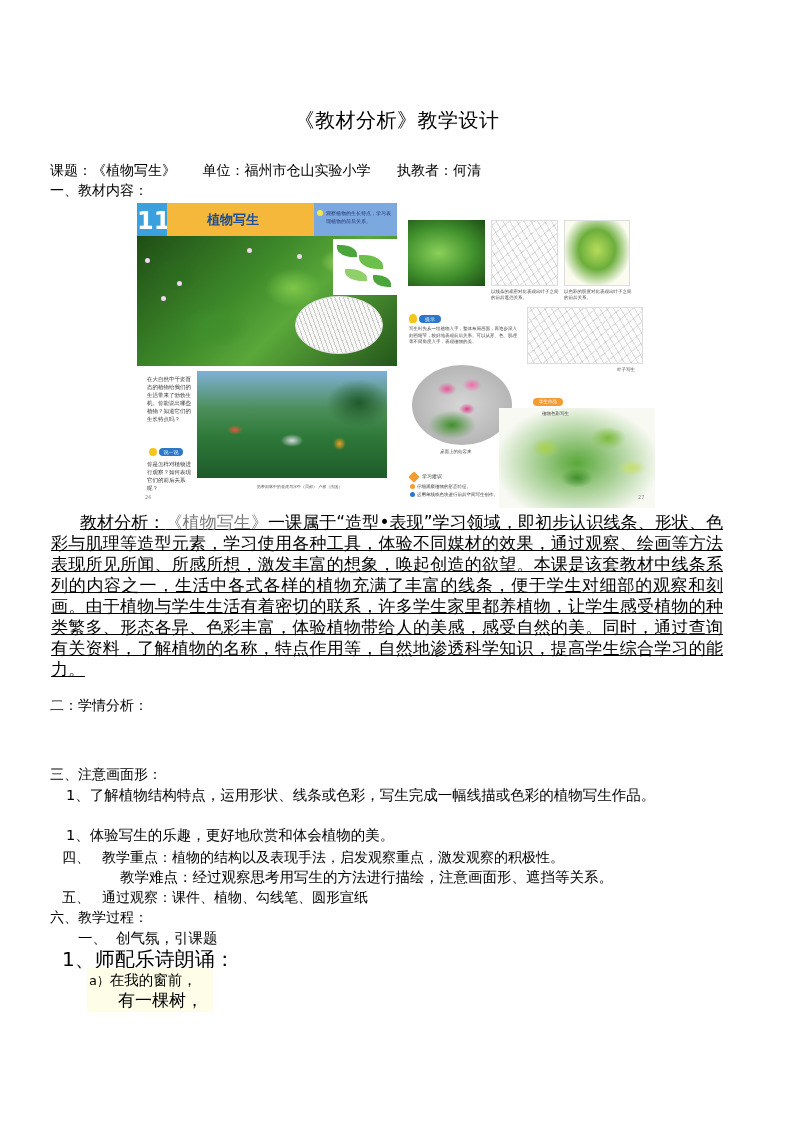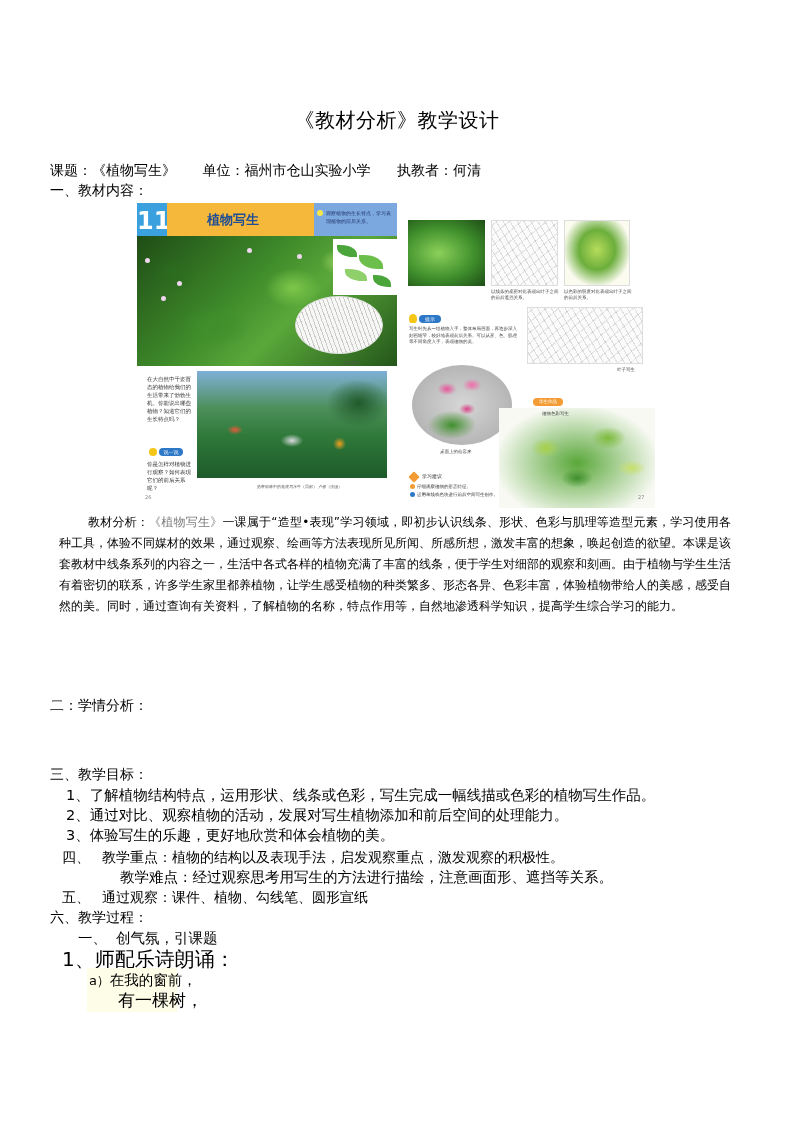--- a/index.html
+++ b/index.html
@@ -78,38 +78,38 @@
       radial-gradient(ellipse 20px 12px at 50% 70%, #3f8f2c 0%, rgba(63,143,44,0) 80%),
       radial-gradient(ellipse 18px 10px at 85% 60%, #c8e06a 0%, rgba(200,224,106,0) 80%),
       radial-gradient(ellipse at 50% 55%, #5aa83a 0%, #f7f9f2 75%); }
   .tips2 { position: absolute; left: 8px; top: 270px; width: 100px; }
   .tips2 .pen { position: absolute; left: 0; top: 0; width: 8px; height: 8px; background: #f39c33; transform: rotate(45deg); border-radius: 1px; }
   .tips2 .lbl { position: absolute; left: 12px; top: 0; font-size: 5px; color: #333; }
   .tips2 .row { position: absolute; left: 0; font-size: 4.5px; color: #333; white-space: nowrap; }
   .tips2 .row b { display: inline-block; width: 5px; height: 5px; border-radius: 50%; margin-right: 2px; vertical-align: middle; }
 
   
-  .para { position: absolute; left: 59px; width: 672px; font-size: 12px; line-height: 21px; text-align: justify; text-justify: inter-ideograph; }
+  .para { position: absolute; left: 51px; width: 672px; font-size: 17px; line-height: 21px; text-align: justify; text-justify: inter-ideograph; text-decoration: underline; }
   .para .indent { padding-left: 29px; }
   .para .hl { color: #7a7a7a; }
   .ana { top: 512px; }
   .sec2 { top: 659px; margin-top: 36px; }
   .stu { top: 679px; }
   .sec3 { top: 764px; }
   .goal { position: absolute; left: 66px; font-size: 14.5px; line-height: 20px; white-space: nowrap; }
   .g1 { top: 785px; } .g2 { top: 805px; } .g3 { top: 825px; }
   .sec4 { top: 847px; }
   .sec4 .num, .sec5 .num { display: inline-block; width: 52px; }
   .diff { position: absolute; left: 120px; top: 867px; font-size: 14.5px; line-height: 20px; white-space: nowrap; }
   .sec5 { top: 887px; }
   .sec6 { top: 907px; }
   .step1 { position: absolute; left: 78px; top: 928px; font-size: 14.5px; line-height: 20px; white-space: nowrap; }
   .step1 .gap { display: inline-block; width: 9px; }
   .read { position: absolute; left: 62px; top: 949px; font-size: 20px; line-height: 20px; white-space: nowrap; }
-  .poem { position: absolute; left: 87px; top: 968px; width: 90px; height: 44px; background: #fefde8; }
+  .poem { position: absolute; left: 87px; top: 968px; width: 126px; height: 44px; background: #fefde8; }
   .poem .p1 { position: absolute; left: 2px; top: 2px; font-size: 14.5px; line-height: 20px; white-space: nowrap; }
   .poem .p1 .lbl { font-family: "DejaVu Sans Mono", monospace; font-size: 13px; }
   .poem .p2 { position: absolute; left: 31px; top: 22px; font-size: 17px; line-height: 20px; white-space: nowrap; }
 </style>
 </head>
 <body>
 
 <div class="page">
 
   <div class="title">《教材分析》教学设计</div>
@@ -188,24 +188,23 @@
       <div class="pnum" style="left:236px;top:291px;">27</div>
     </div>
   </div>
 
   <div class="para ana">
     <span class="indent">教材分析：</span><span class="hl">《植物写生》</span><span>一课属于“造型•表现”学习领域，即初步认识线条、形状、色彩与肌理等造型元素，学习使用各种工具，体验不同媒材的效果，通过观察、绘画等方法表现所见所闻、所感所想，激发丰富的想象，唤起创造的欲望。本课是该套教材中线条系列的内容之一，生活中各式各样的植物充满了丰富的线条，便于学生对细部的观察和刻画。由于植物与学生生活有着密切的联系，许多学生家里都养植物，让学生感受植物的种类繁多、形态各异、色彩丰富，体验植物带给人的美感，感受自然的美。同时，通过查询有关资料，了解植物的名称，特点作用等，自然地渗透科学知识，提高学生综合学习的能力。</span>
   </div>
 
   <div class="line sec2">二：学情分析：</div>
 
-  <div class="line sec3">三、教学目标：</div>
+  <div class="line sec3">三、注意画面形：</div>
   <div class="goal g1">1、了解植物结构特点，运用形状、线条或色彩，写生完成一幅线描或色彩的植物写生作品。</div>
-  <div class="goal g2">2、通过对比、观察植物的活动，发展对写生植物添加和前后空间的处理能力。</div>
-  <div class="goal g3">3、体验写生的乐趣，更好地欣赏和体会植物的美。</div>
+  <div class="goal g3">1、体验写生的乐趣，更好地欣赏和体会植物的美。</div>
 
   <div class="line sec4">
     <span class="num">四、</span><span>教学重点：植物的结构以及表现手法，启发观察重点，激发观察的积极性。</span>
   </div>
   <div class="diff">教学难点：经过观察思考用写生的方法进行描绘，注意画面形、遮挡等关系。</div>
 
   <div class="line sec5">
     <span class="num">五、</span><span>通过观察：课件、植物、勾线笔、圆形宣纸</span>
   </div>
 

